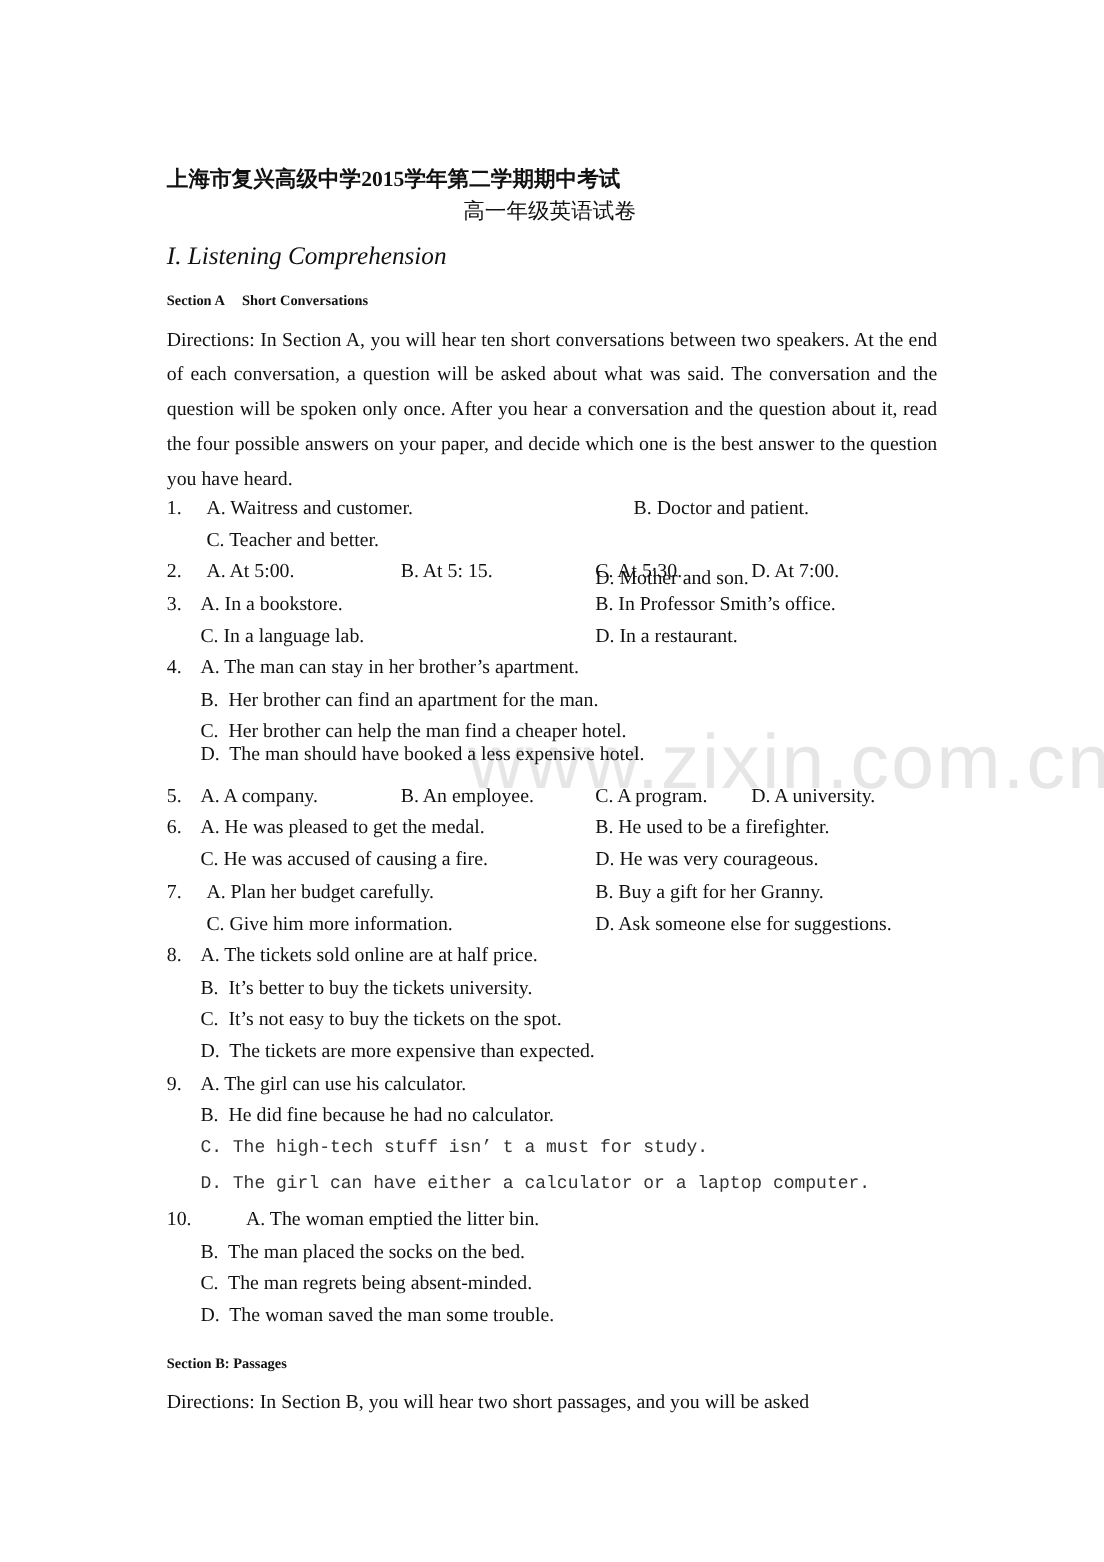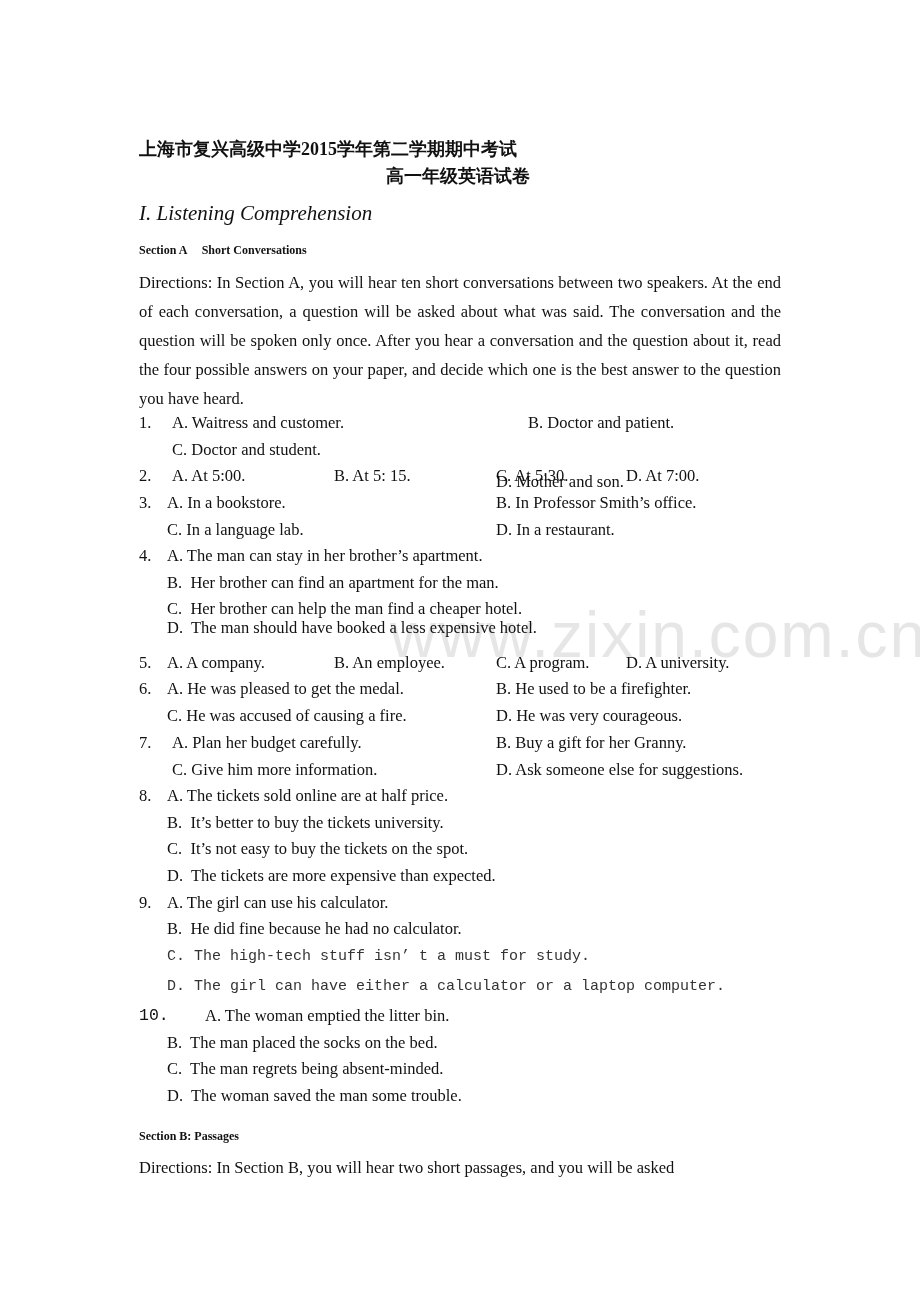--- a/index.html
+++ b/index.html
@@ -1,20 +1,20 @@
 <!DOCTYPE html>
 <html><head>
   <meta charset="utf-8">
   <style>
     html, body { margin:0; padding:0; background:#ffffff; }
     body { width:920px; height:1302px; position:relative; overflow:hidden;
            font-family:"Liberation Serif", "DejaVu Serif", serif; color:#111; font-size:16.5px; }
     .abs { position:absolute; white-space:nowrap; }
     .title1 { left:139px; top:137px; font-size:18px; font-weight:bold; }
-    .title2 { left:386px; top:164px; font-size:18px; font-weight:bold; }
+    .title2 { left:386px; top:164px; font-size:18px; font-weight:normal; }
     .part { left:139px; top:201px; font-size:21px; font-style:italic; }
     .sechead { font-weight:bold; font-size:12px; }
     .dir { position:absolute; left:139px; width:642px; line-height:29px; text-align:justify; font-size:16.5px; }
     .dir b { font-weight:normal; }
     .mono { font-family:"Liberation Mono", "DejaVu Sans Mono", monospace; font-size:15px; color:#333; }
     .watermark { position:absolute; left:390px; top:598px; font-family:"Liberation Sans","DejaVu Sans",sans-serif;
                  font-size:64px; color:#e6e6e6; letter-spacing:2px; z-index:0; }
     .line { position:absolute; z-index:1; white-space:nowrap; }
   </style>
 </head>
@@ -25,21 +25,21 @@
 <div class="abs title1">上海市复兴高级中学2015学年第二学期期中考试</div>
 <div class="abs title2">高一年级英语试卷</div>
 <div class="abs part">I. Listening Comprehension</div>
 
 <div class="abs sechead" style="left:139px; top:243px; white-space:pre;">Section A     Short Conversations</div>
 <div class="dir" style="top:268px;"><b>Directions:</b><span> In Section A, you will hear ten short conversations between two speakers. At the end of each conversation, a question will be asked about what was said. The conversation and the question will be spoken only once. After you hear a conversation and the question about it, read the four possible answers on your paper, and decide which one is the best answer to the question you have heard.</span></div>
 
 <div class="line" style="left:139px; top:413px;">1.</div>
 <div class="line" style="left:172px; top:413px;">A. Waitress and customer.</div>
 <div class="line" style="left:528px; top:413px;">B. Doctor and patient.</div>
-<div class="line" style="left:172px; top:440px;">C. Doctor and student.</div>
+<div class="line" style="left:172px; top:440px;">C. Teacher and better.</div>
 <div class="line" style="left:496px; top:440px;margin-top:32px;">D. Mother and son.</div>
 
 <div class="line" style="left:139px; top:466px;">2.</div>
 <div class="line" style="left:172px; top:466px;">A. At 5:00.</div>
 <div class="line" style="left:334px; top:466px;">B. At 5: 15.</div>
 <div class="line" style="left:496px; top:466px;">C. At 5:30.</div>
 <div class="line" style="left:626px; top:466px;">D. At 7:00.</div>
 
 <div class="line" style="left:139px; top:493px;">3.</div>
 <div class="line" style="left:167px; top:493px;">A. In a bookstore.</div>
@@ -76,20 +76,20 @@
 <div class="line" style="left:167px; top:813px; white-space:pre;">B.  It’s better to buy the tickets university.</div>
 <div class="line" style="left:167px; top:839px; white-space:pre;">C.  It’s not easy to buy the tickets on the spot.</div>
 <div class="line" style="left:167px; top:866px; white-space:pre;">D.  The tickets are more expensive than expected.</div>
 
 <div class="line" style="left:139px; top:893px;">9.</div>
 <div class="line" style="left:167px; top:893px;">A. The girl can use his calculator.</div>
 <div class="line" style="left:167px; top:919px; white-space:pre;">B.  He did fine because he had no calculator.</div>
 <div class="line mono" style="left:167px; top:948px;">C. The high-tech stuff isn’ t a must for study.</div>
 <div class="line mono" style="left:167px; top:978px;">D. The girl can have either a calculator or a laptop computer.</div>
 
-<div class="line" style="left:139px; top:1006px;font-family:Liberation Mono, monospace;">10.</div>
+<div class="line" style="left:139px; top:1006px;">10.</div>
 <div class="line" style="left:167px; top:1006px;margin-left:38px;">A. The woman emptied the litter bin.</div>
 <div class="line" style="left:167px; top:1033px; white-space:pre;">B.  The man placed the socks on the bed.</div>
 <div class="line" style="left:167px; top:1059px; white-space:pre;">C.  The man regrets being absent-minded.</div>
 <div class="line" style="left:167px; top:1086px; white-space:pre;">D.  The woman saved the man some trouble.</div>
 
 <div class="abs sechead" style="left:139px; top:1129px;">Section B: Passages</div>
 <div class="dir" style="top:1153px;"><b>Directions:</b><span> In Section B, you will hear two short passages, and you will be asked</span></div>
 
 </body></html>

